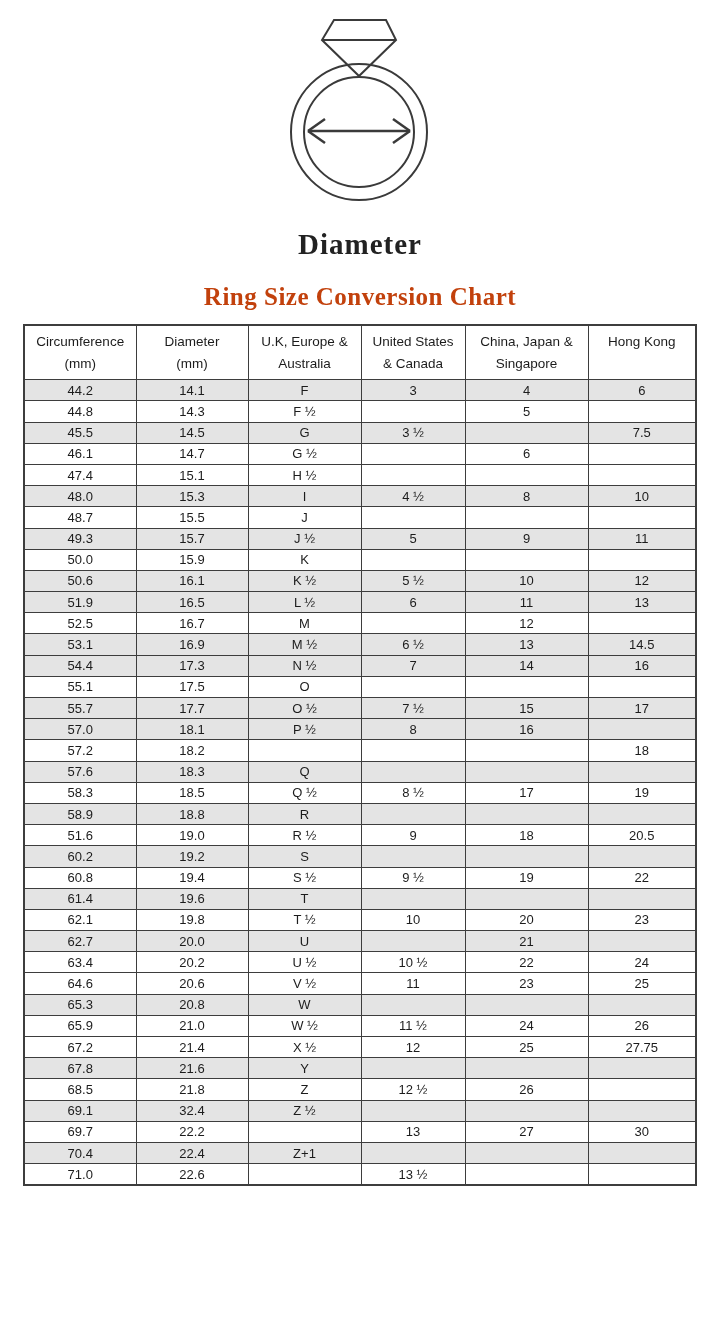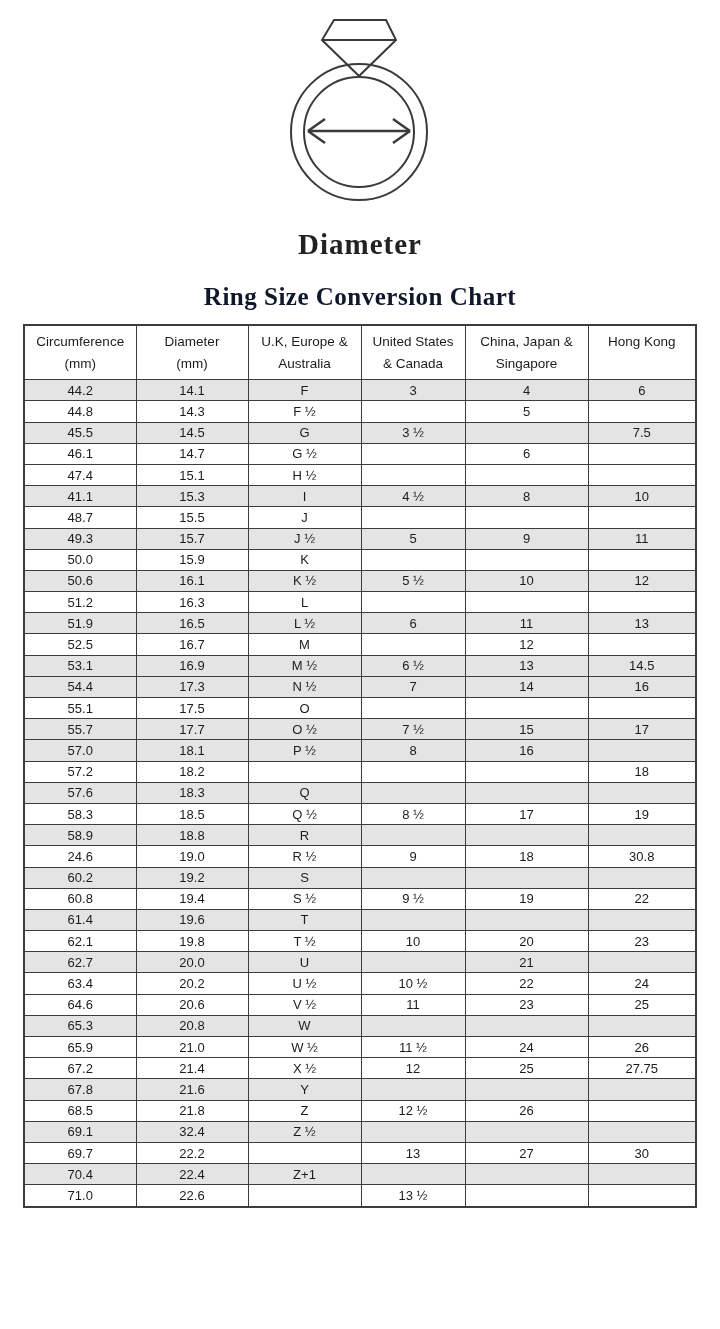--- a/index.html
+++ b/index.html
@@ -35,21 +35,21 @@
     margin-top: 22px;
     color: #222;
   }
   .chart-title {
     font-family: "Liberation Serif", serif;
     font-weight: bold;
     font-size: 25px;
     letter-spacing: 0.5px;
     text-align: center;
     margin: 22px 0 0 0;
-    color: #0f172a;
+    color: #c2410c;
   }
   table.conv-table {
     border-collapse: collapse;
     table-layout: fixed;
     width: 672px;
     margin: 13px auto 0 auto;
     border: 2px solid var(--border);
   }
   .conv-table th,
   .conv-table td {
@@ -166,21 +166,21 @@
         </tr>
         <tr>
           <td>47.4</td>
           <td>15.1</td>
           <td>H ½</td>
           <td></td>
           <td></td>
           <td></td>
         </tr>
         <tr class="alt">
-          <td>41.1</td>
+          <td>48.0</td>
           <td>15.3</td>
           <td>I</td>
           <td>4 ½</td>
           <td>8</td>
           <td>10</td>
         </tr>
         <tr>
           <td>48.7</td>
           <td>15.5</td>
           <td>J</td>
@@ -205,28 +205,20 @@
           <td></td>
         </tr>
         <tr class="alt">
           <td>50.6</td>
           <td>16.1</td>
           <td>K ½</td>
           <td>5 ½</td>
           <td>10</td>
           <td>12</td>
         </tr>
-        <tr>
-          <td>51.2</td>
-          <td>16.3</td>
-          <td>L</td>
-          <td></td>
-          <td></td>
-          <td></td>
-        </tr>
         <tr class="alt">
           <td>51.9</td>
           <td>16.5</td>
           <td>L ½</td>
           <td>6</td>
           <td>11</td>
           <td>13</td>
         </tr>
         <tr>
           <td>52.5</td>
@@ -302,26 +294,26 @@
         </tr>
         <tr class="alt">
           <td>58.9</td>
           <td>18.8</td>
           <td>R</td>
           <td></td>
           <td></td>
           <td></td>
         </tr>
         <tr>
-          <td>24.6</td>
+          <td>51.6</td>
           <td>19.0</td>
           <td>R ½</td>
           <td>9</td>
           <td>18</td>
-          <td>30.8</td>
+          <td>20.5</td>
         </tr>
         <tr class="alt">
           <td>60.2</td>
           <td>19.2</td>
           <td>S</td>
           <td></td>
           <td></td>
           <td></td>
         </tr>
         <tr>

